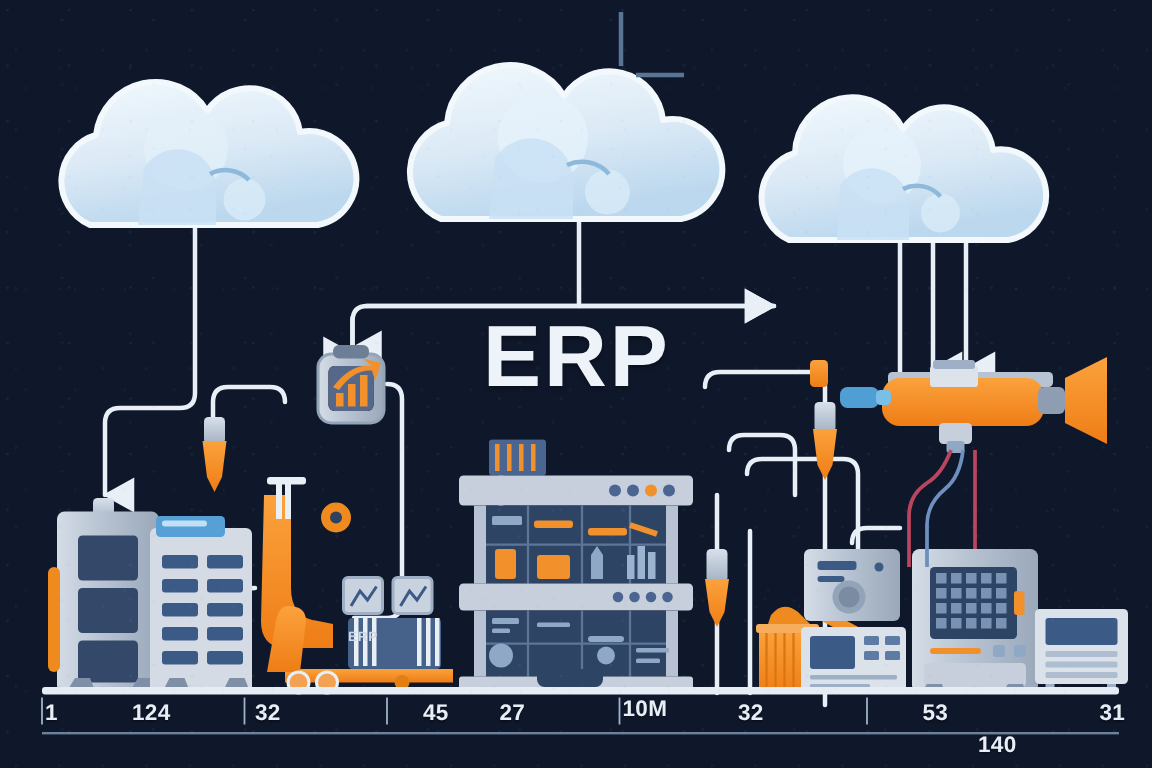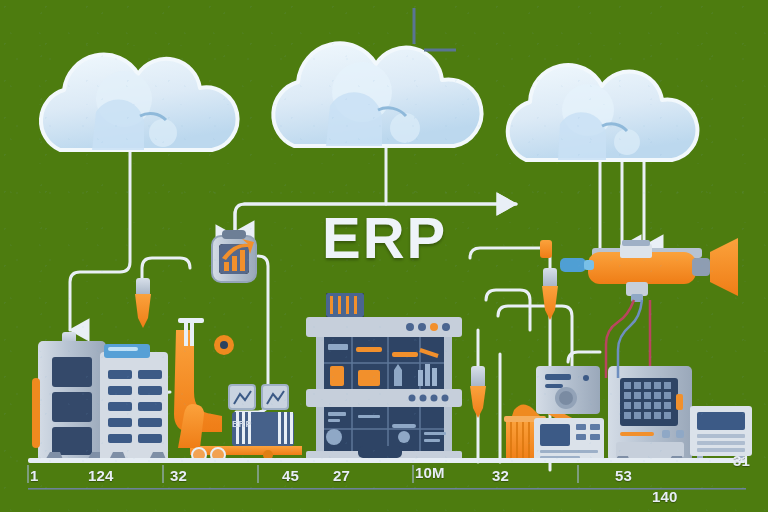--- a/index.html
+++ b/index.html
@@ -1,18 +1,18 @@
 <!DOCTYPE html>
 <html><head>
 <meta charset="utf-8">
 <style>
   html,body{margin:0;padding:0;background:#1d2c44;}
   #stage{
     position:relative;width:768px;height:512px;overflow:hidden;
-    background:#4d7c0f;
+    background:#0f172a;
     font-family:"Liberation Sans", sans-serif;
   }
   #stage .noise{
     position:absolute;inset:0;pointer-events:none;
     background-image:
       radial-gradient(circle at 12% 18%, rgba(120,170,210,.10) 0 1px, transparent 1px),
       radial-gradient(circle at 37% 63%, rgba(120,170,210,.08) 0 1px, transparent 1px),
       radial-gradient(circle at 68% 31%, rgba(120,170,210,.09) 0 1px, transparent 1px),
       radial-gradient(circle at 85% 77%, rgba(120,170,210,.07) 0 1px, transparent 1px),
       radial-gradient(circle at 52% 88%, rgba(120,170,210,.07) 0 1px, transparent 1px);
@@ -422,16 +422,16 @@
   <div id="axis-labels">
       <div class="axis-label" style="left: 30px; top: 467px;">1</div>
       <div class="axis-label" style="left: 88px; top: 467px;">124</div>
       <div class="axis-label" style="left: 170px; top: 467px;">32</div>
       <div class="axis-label" style="left: 258px; top: 467px; margin-left: 24px;">45</div>
       <div class="axis-label" style="left: 333px; top: 467px; text-align: center;">27</div>
       <div class="axis-label" style="left: 415px; top: 452px; margin-top: 12px;">10M</div>
       <div class="axis-label" style="left: 492px; top: 467px;">32</div>
       <div class="axis-label" style="left: 605px; top: 467px; margin-left: 10px;">53</div>
       <div class="axis-label" style="left: 652px; top: 467px; margin-top: 21px;">140</div>
-      <div class="axis-label" style="left: 733px; top: 452px;">31</div>
+      <div class="axis-label" style="left: 733px; top: 467px;">31</div>
     </div>
 
 </div>
 
 </body></html>

